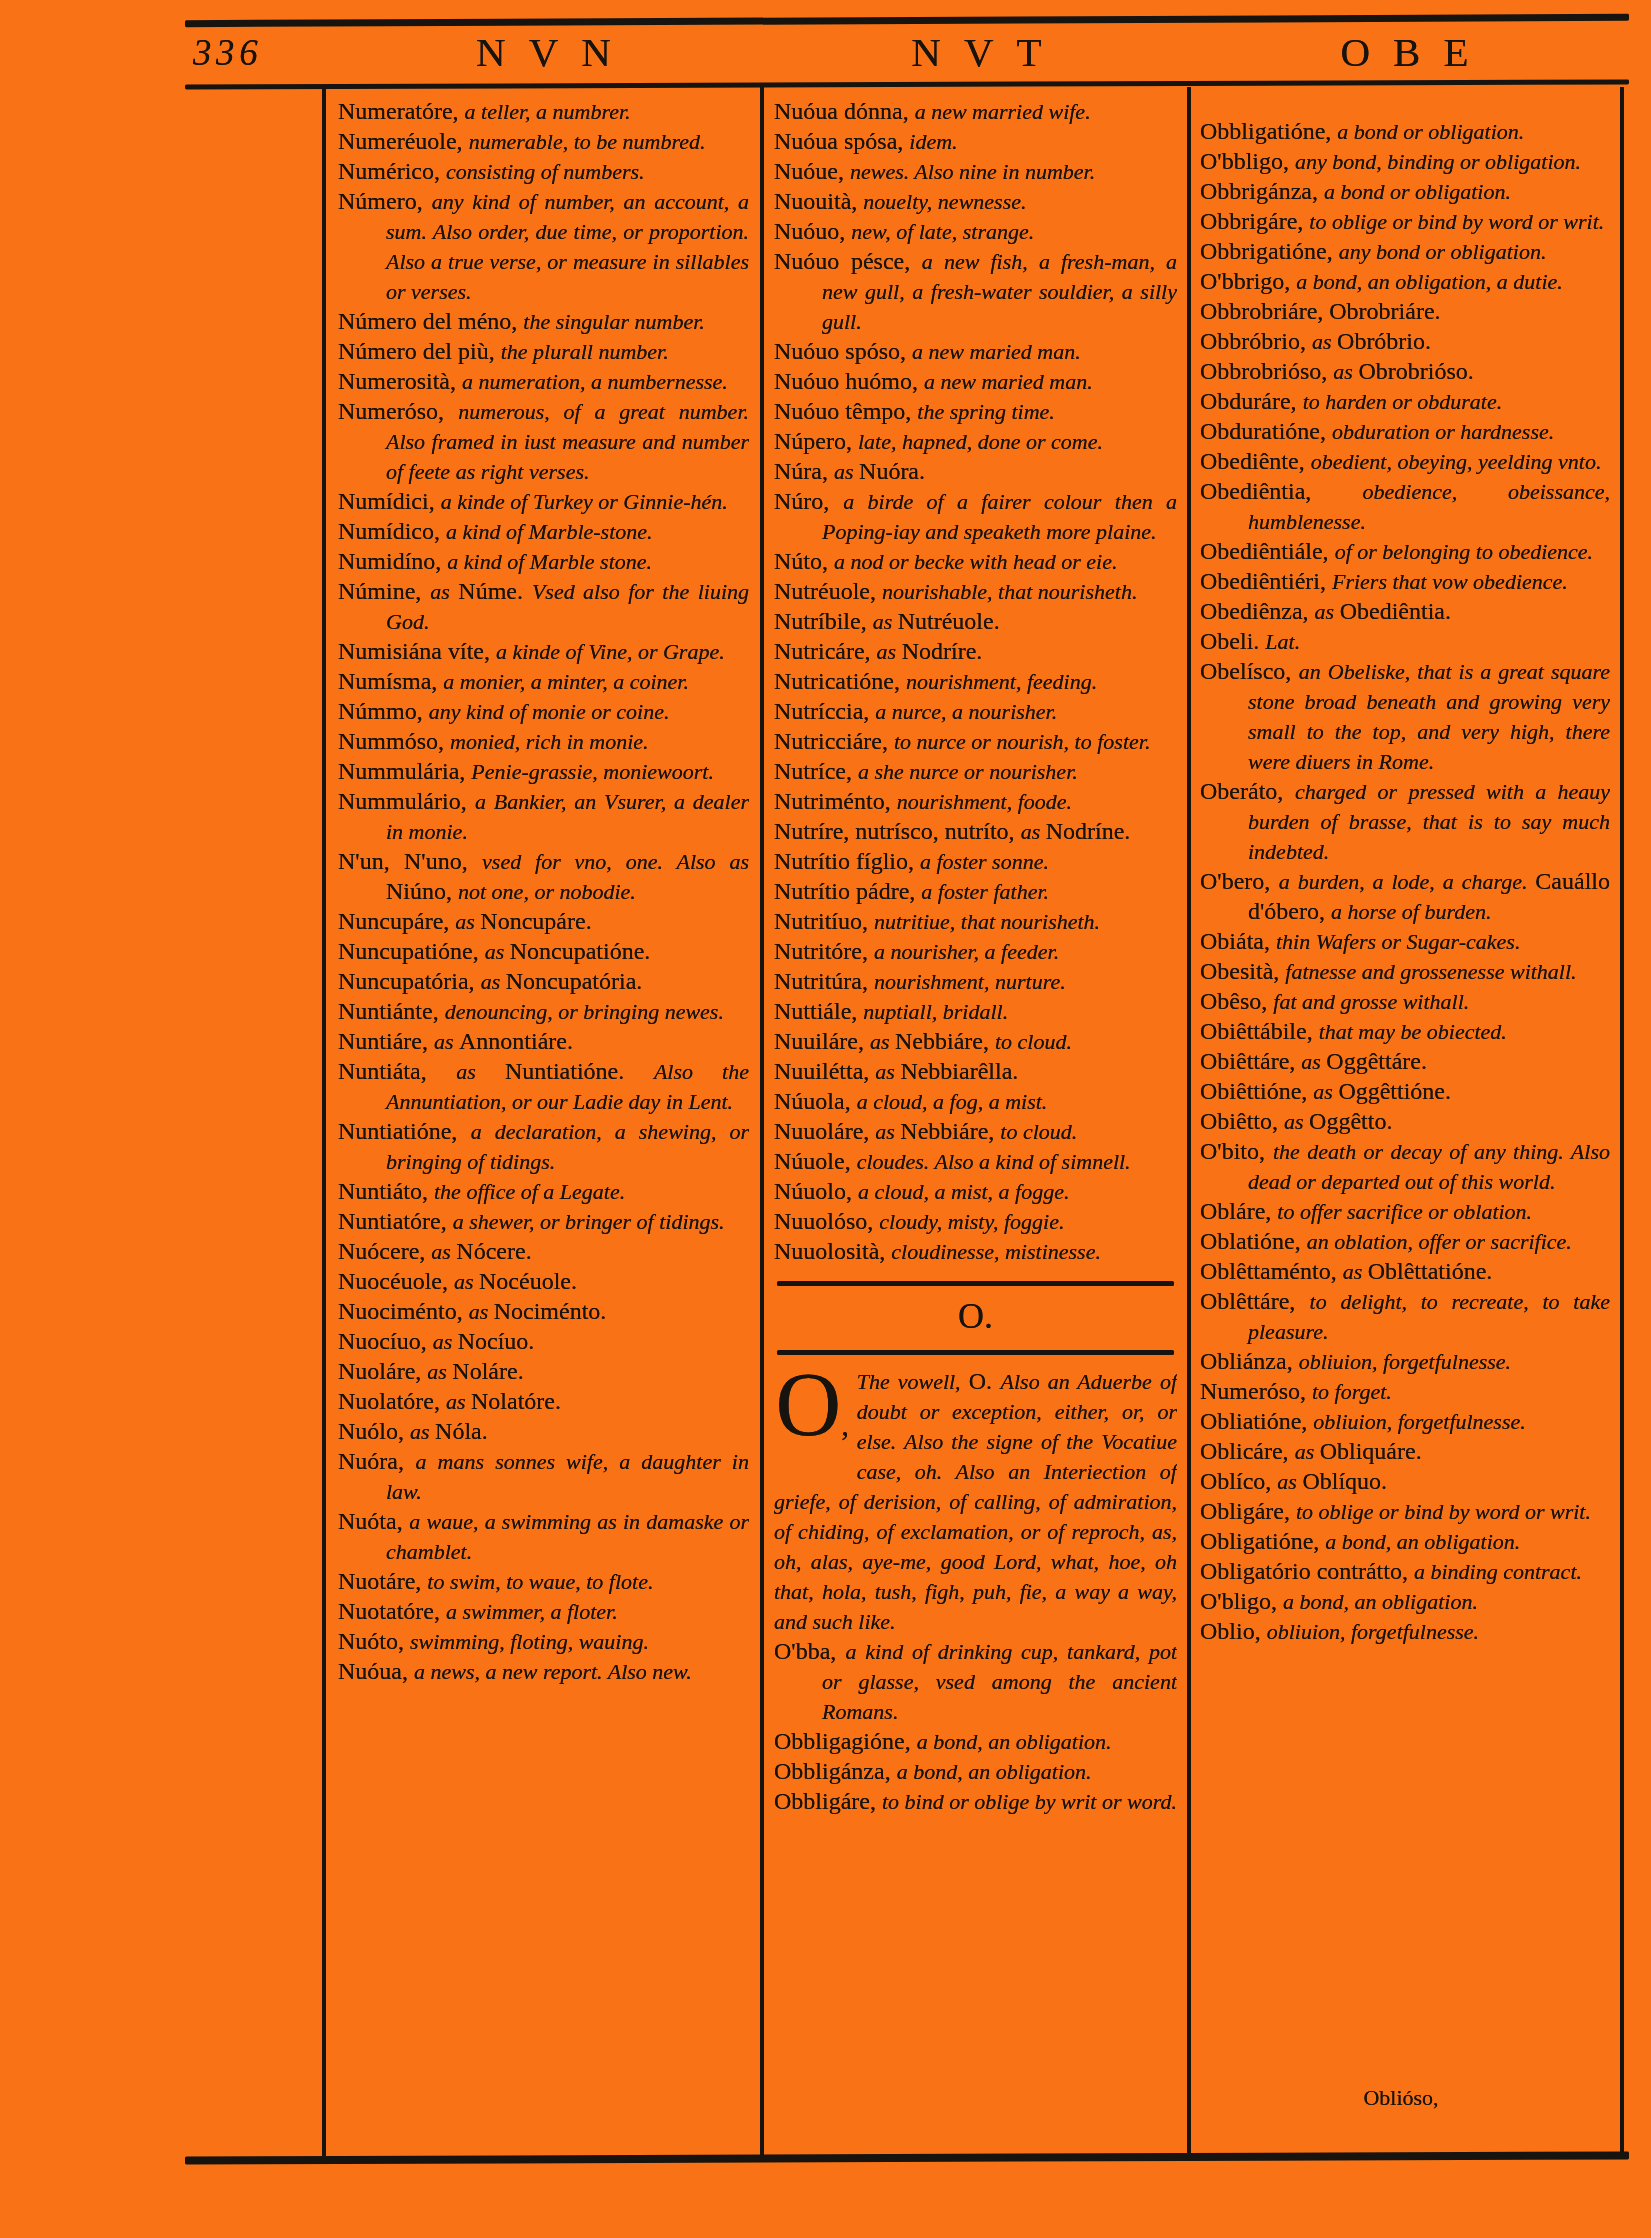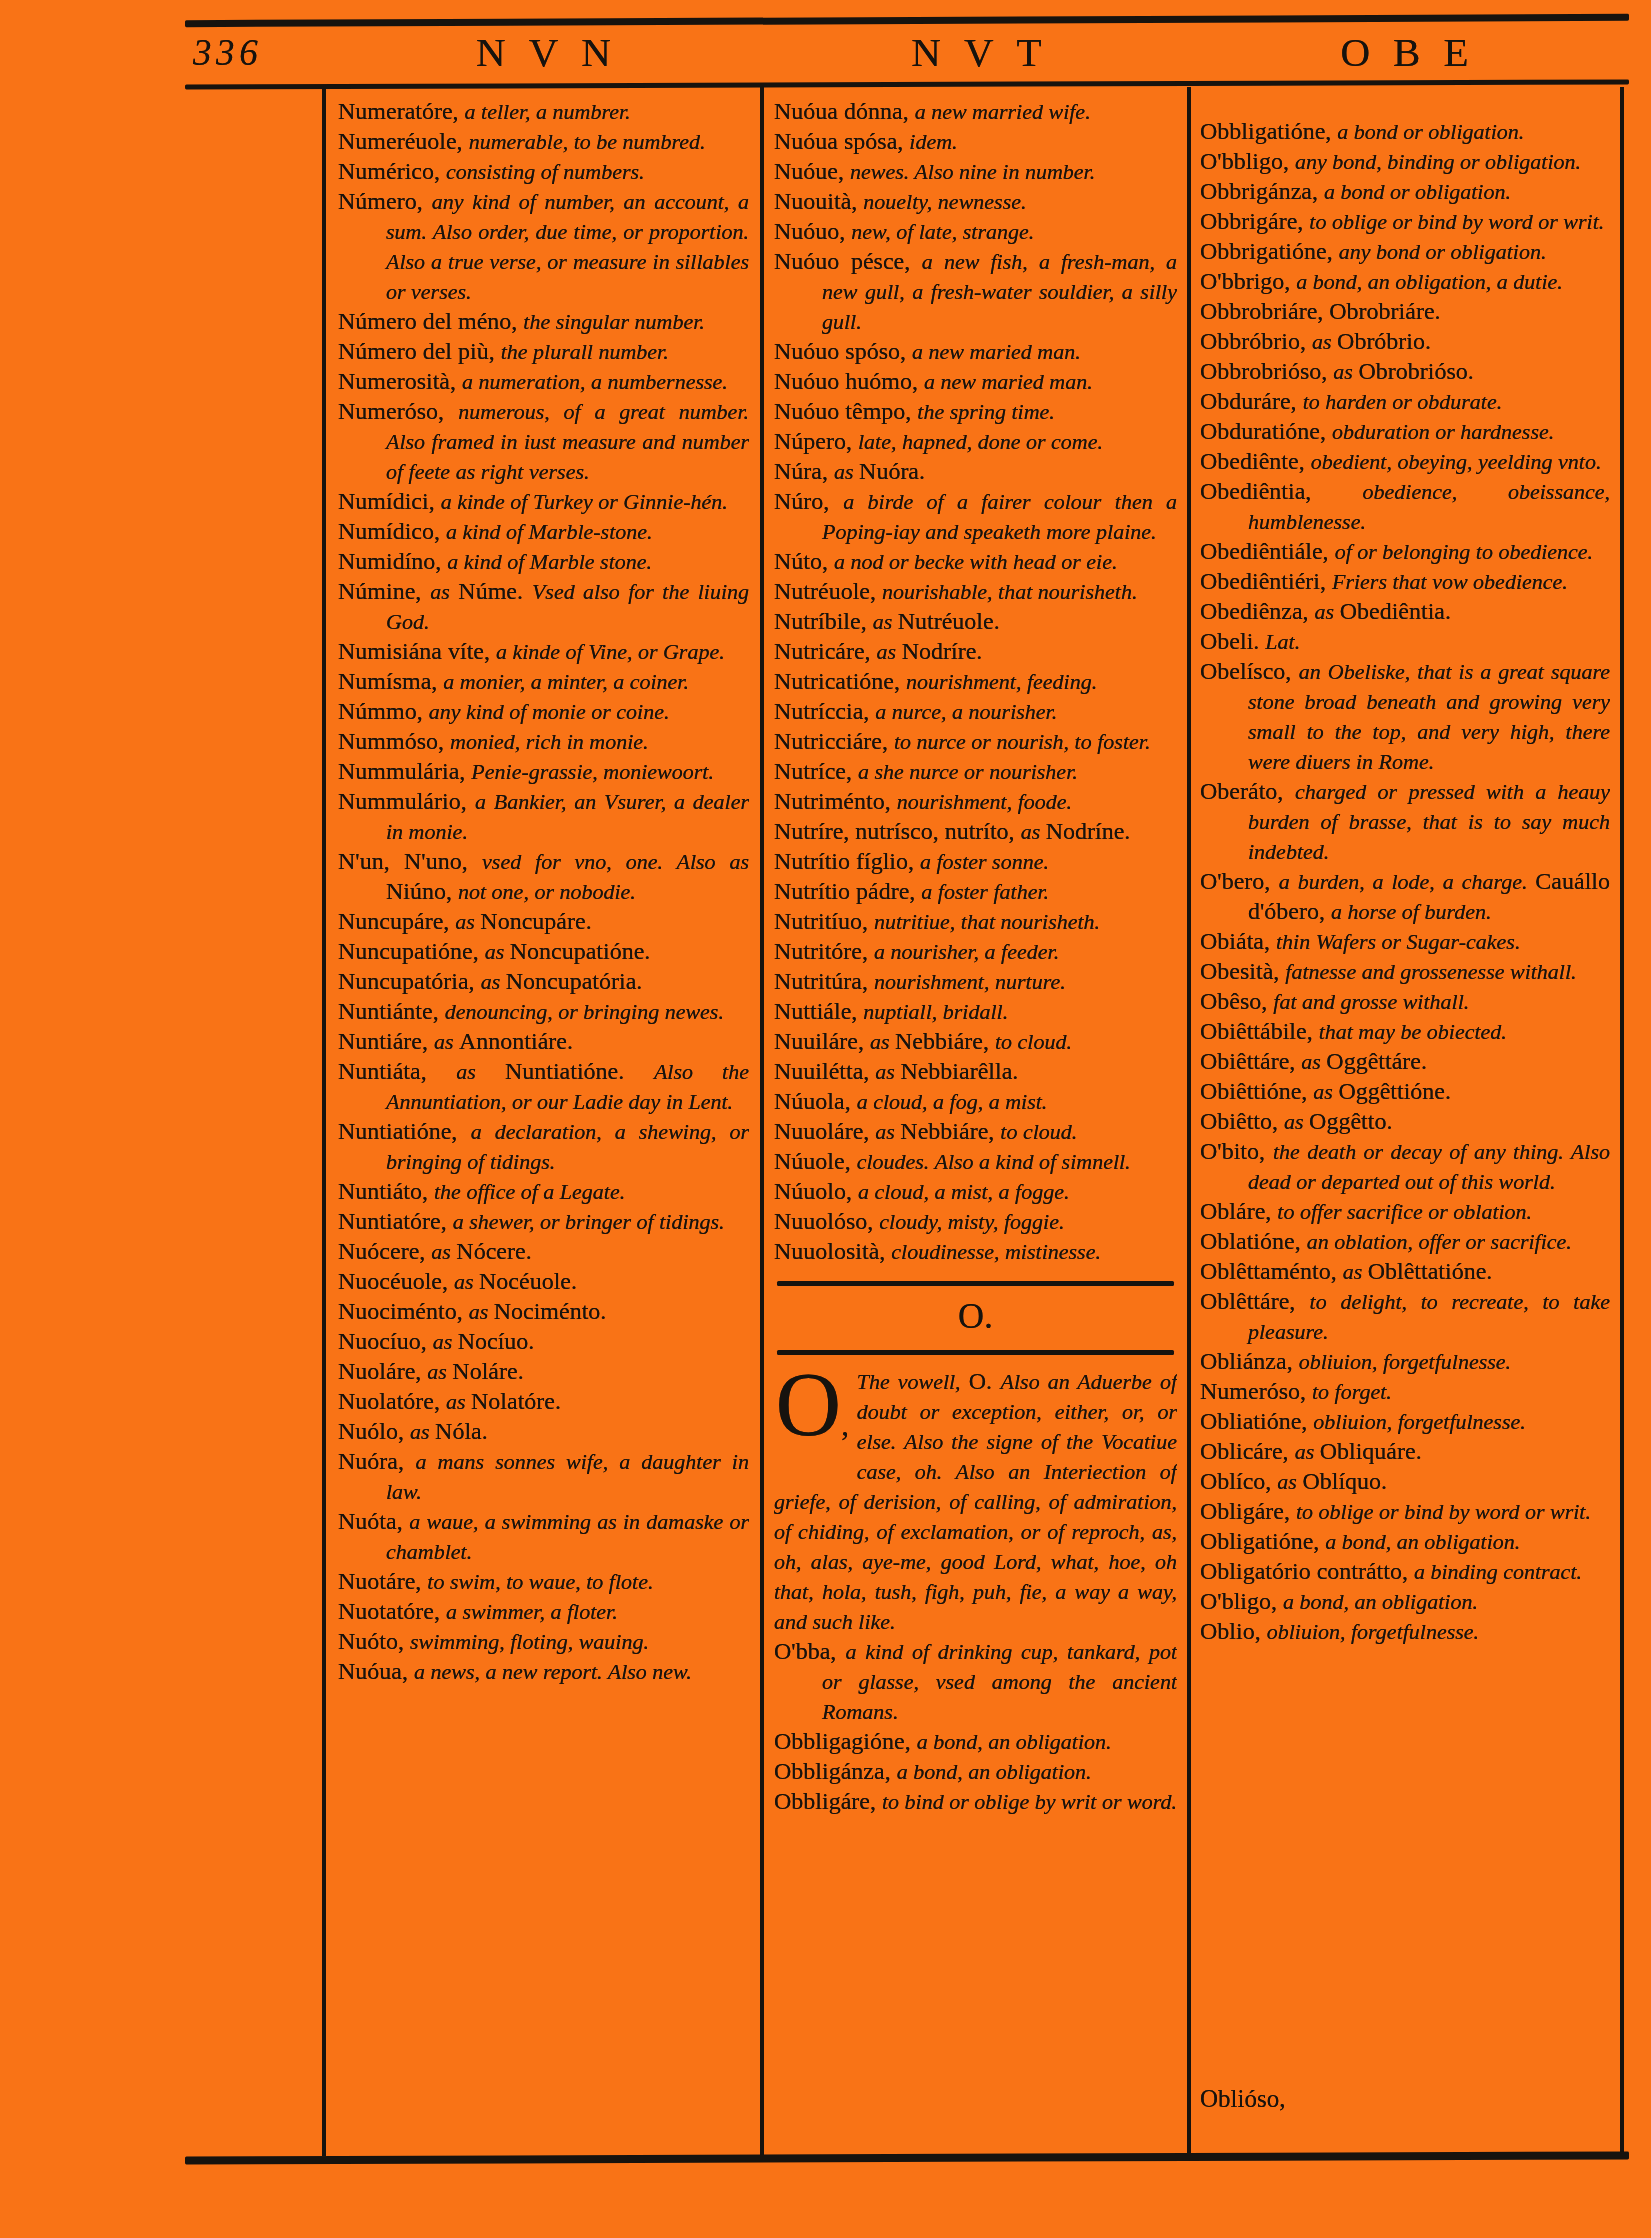--- a/index.html
+++ b/index.html
@@ -23,21 +23,21 @@
   #col2{left:774px;width:403px;}
   #col3{left:1200px;width:410px;margin-top:20px;}
   .entry{margin:0;text-indent:-48px;padding-left:48px;font-size:21.6px;line-height:29px;text-align:justify;}
   .rm{font-style:normal;font-size:24px;}
   .it{font-style:italic;font-size:22px;}
   .secrule{height:5.4px;background:#17130e;margin:14px 3.1px 9.3px 3.1px;border-radius:1.5px;}
   .secletter{text-align:center;font-size:36px;line-height:40px;margin:6.2px 0 10.8px 0;}
   .dropcap{text-indent:0;padding-left:0;margin-top:12.4px;}
   .cap{float:left;font-size:91px;line-height:68px;padding:3.1px 7.7px 0 1.5px;font-style:normal;}
   .capc{font-size:31px;}
-  .catchword{position:absolute;left:1200px;width:402px;top:2085px;text-align:left;font-size:25px;}
+  .catchword{position:absolute;left:1200px;width:402px;top:2085px;text-align:center;font-size:22px;}
 </style>
 </head>
 <body>
 
 <div class="page">
   <div class="rule" id="rule-top"></div>
 
   <span class="pagenum">336</span>
   <span class="rhead" id="rh1">NVN</span>
   <span class="rhead" id="rh2">NVT</span>

